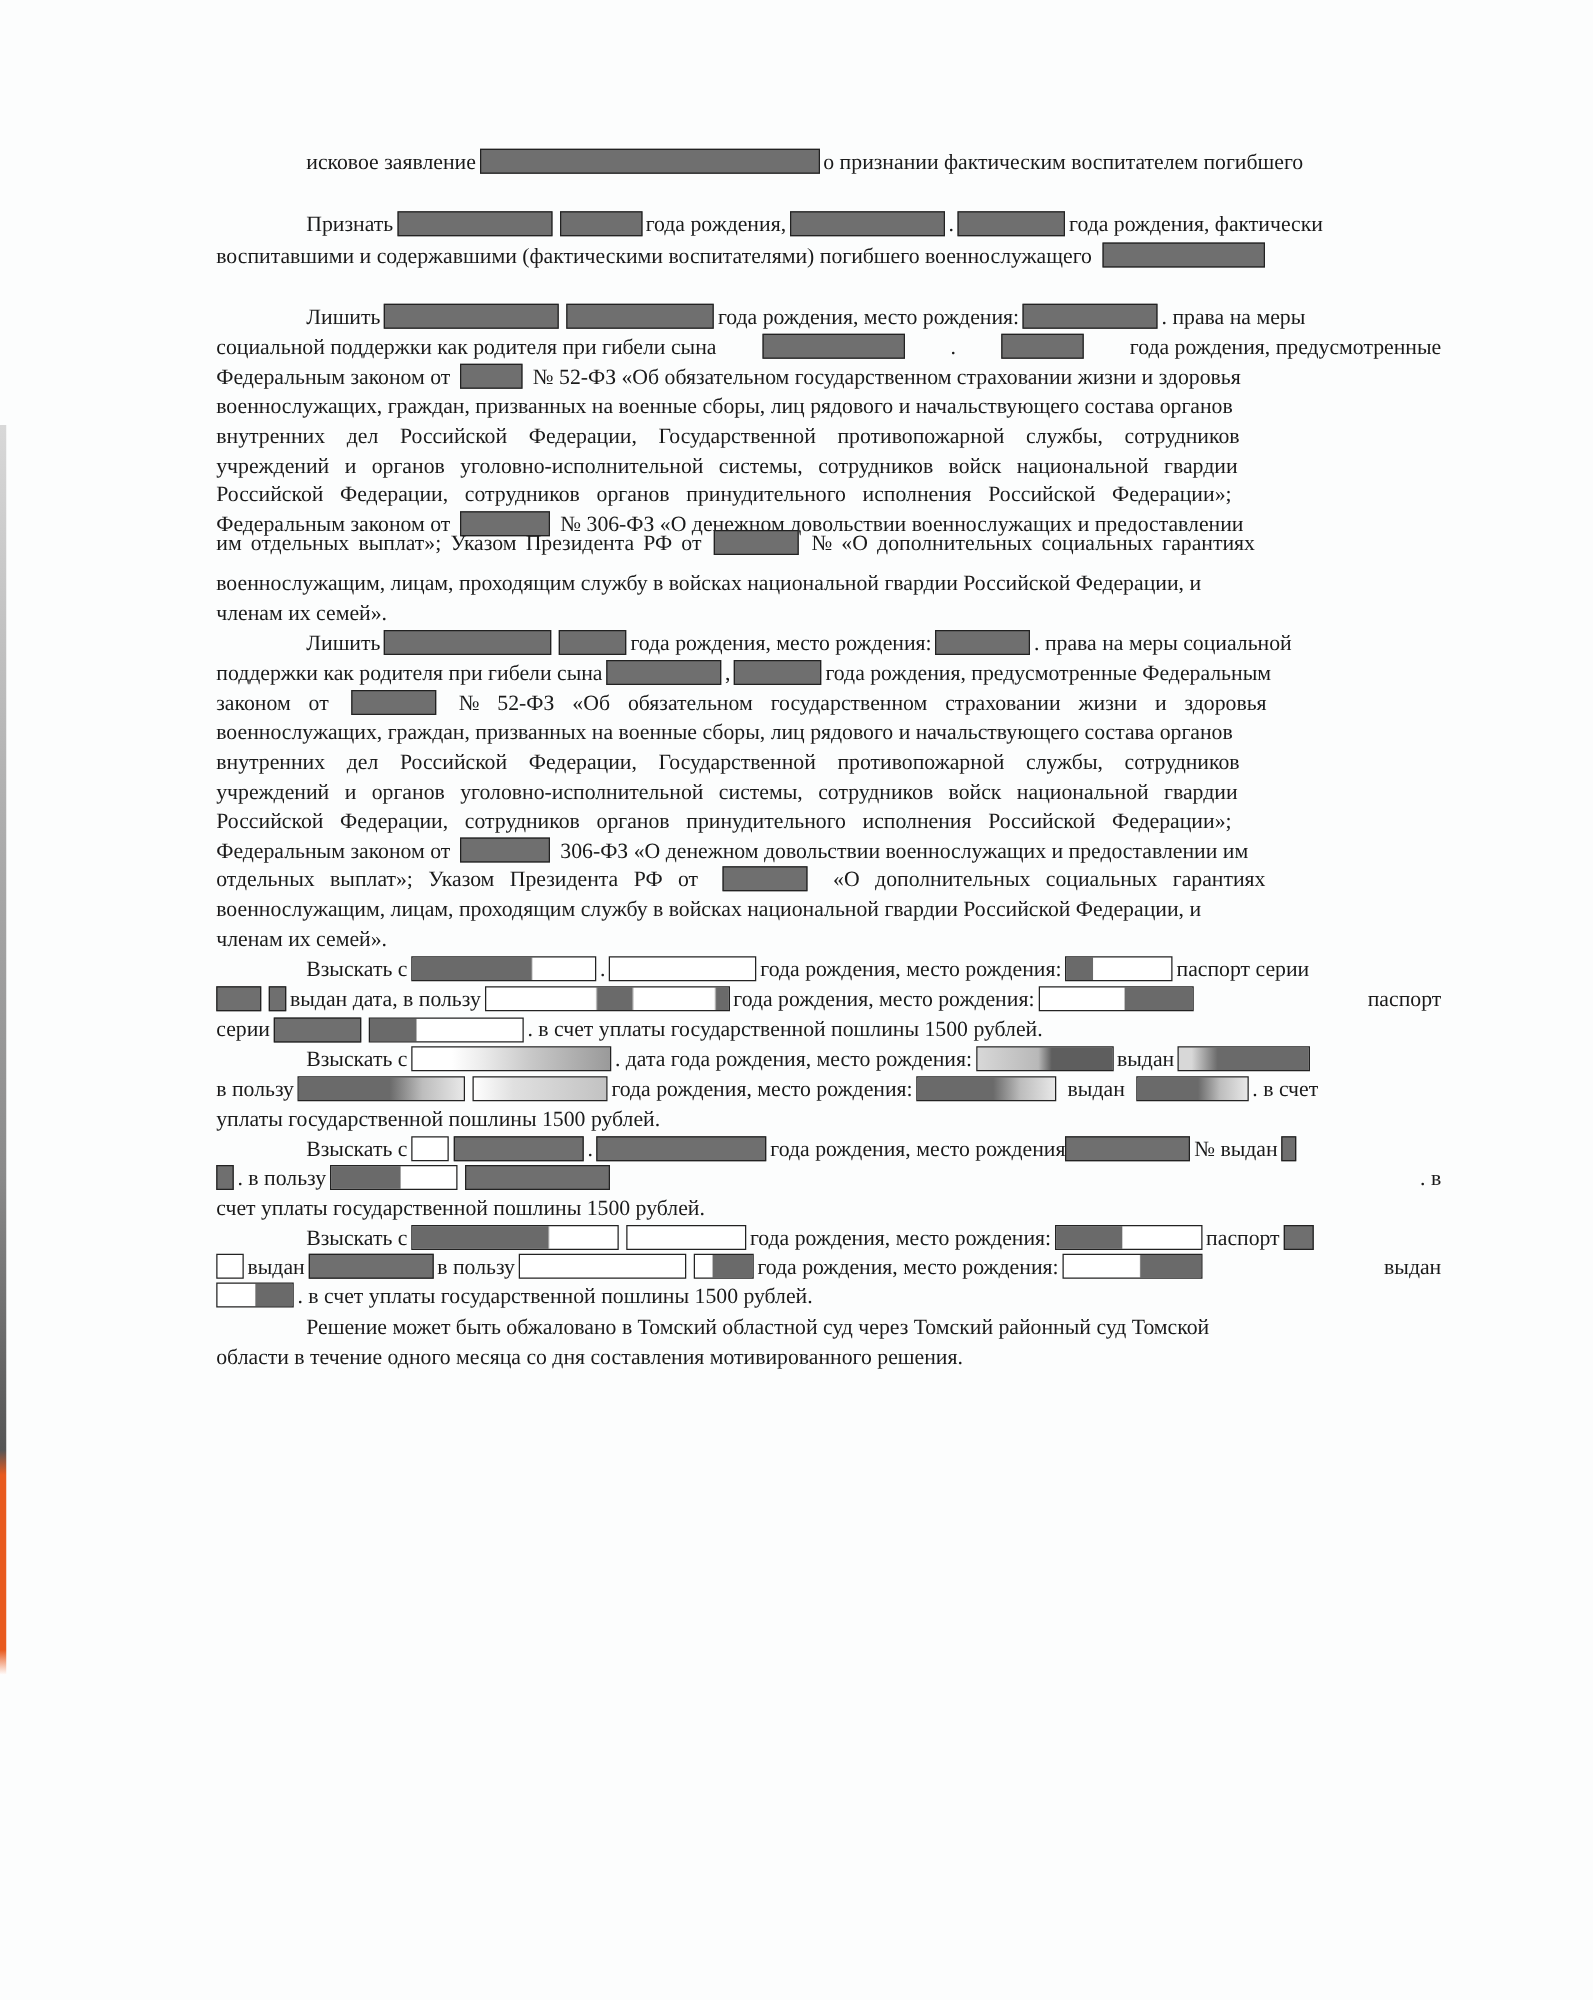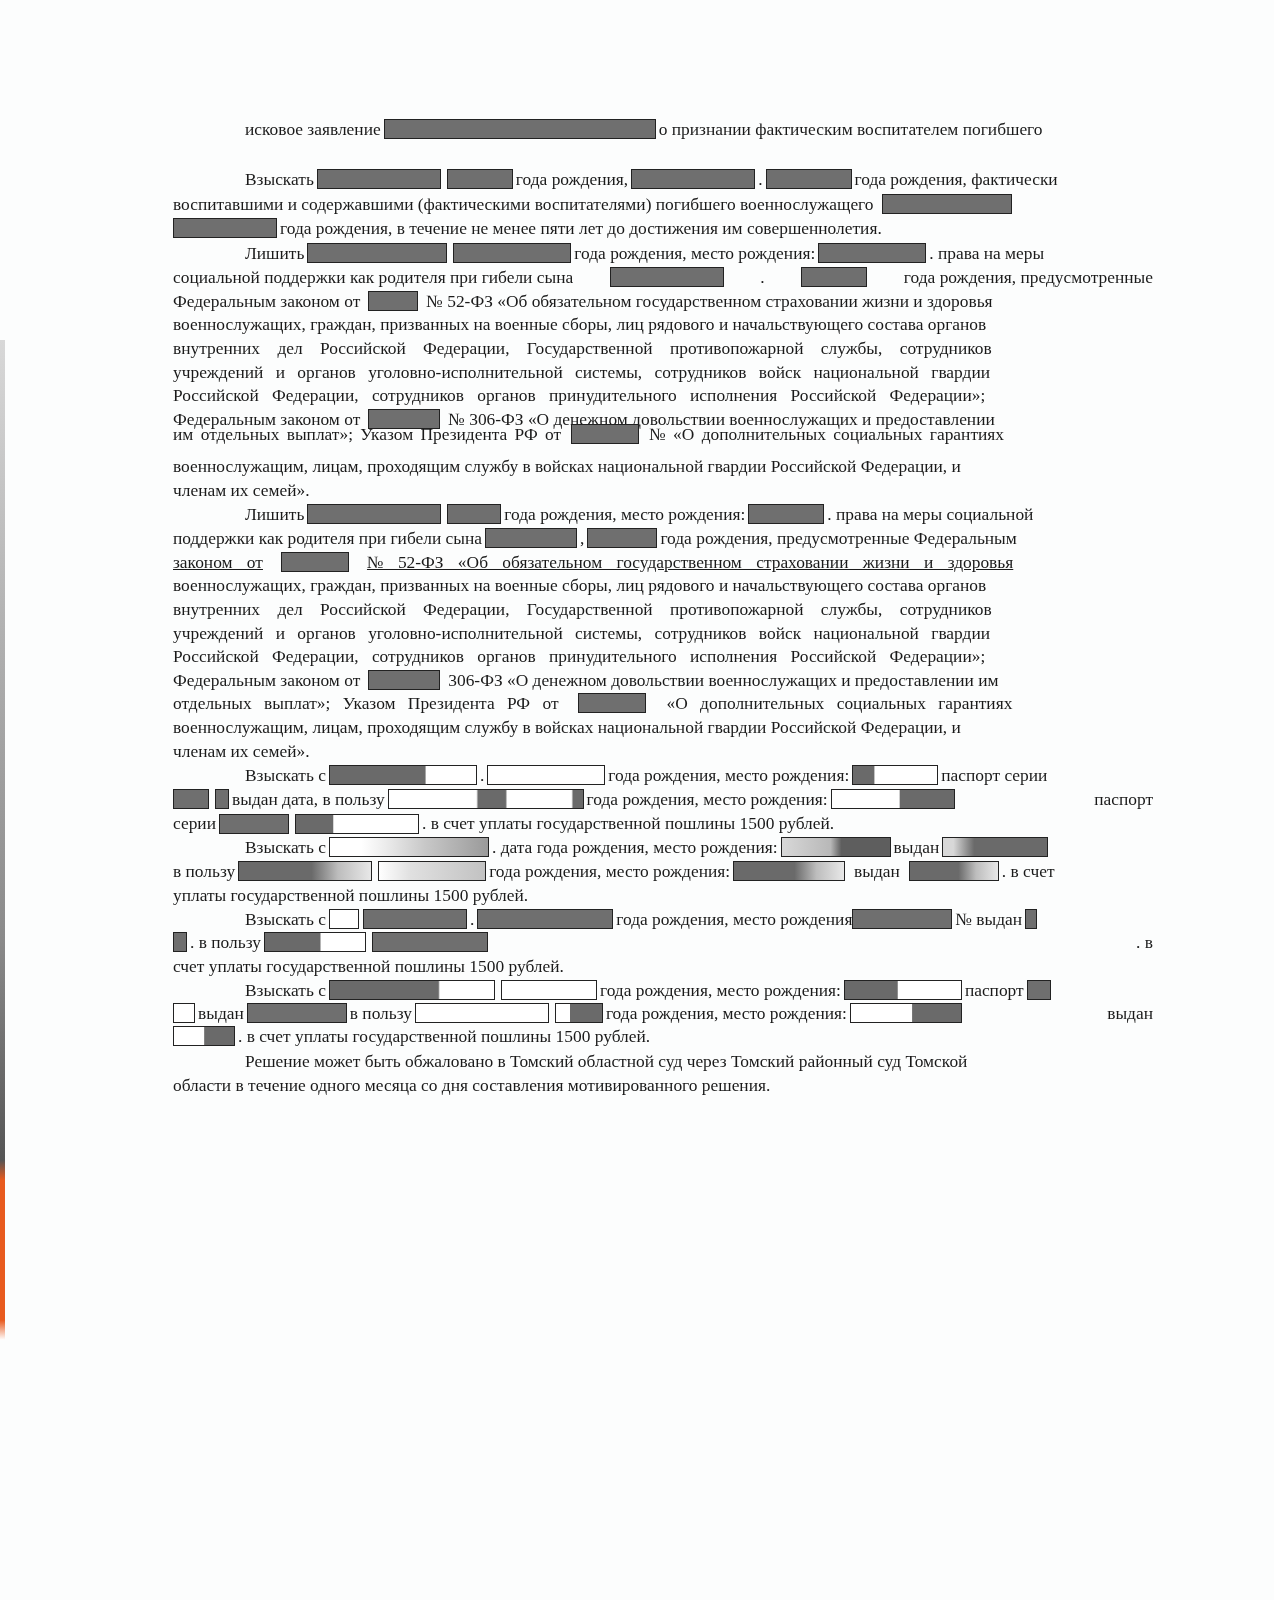--- a/index.html
+++ b/index.html
@@ -30,36 +30,32 @@
 <div class="page">
   <div class="edge-left"></div>
 
   <div class="line indent" style="top:118px; width:910px;">
     <span class="w">исковое заявление</span>
     <span class="r" style="width:272px;"></span>
     <span class="w">о признании фактическим воспитателем погибшего</span>
   </div>
 
   <div class="line indent" style="top:168px;">
-    <span class="w">Взыскать</span>
+    <span class="w">Признать</span>
     <span class="r" style="width:124px;"></span>
     <span class="r" style="width:66px;"></span>
     <span class="w">года рождения,</span>
     <span class="r" style="width:124px;"></span>
     <span class="w">.</span>
     <span class="r" style="width:86px;"></span>
     <span class="w">года рождения, фактически</span>
   </div>
   <div class="line" style="top:193px;">
     <span class="w">воспитавшими и содержавшими (фактическими воспитателями) погибшего военнослужащего</span>
     <span class="r" style="width:130px; margin-left:8px;"></span>
-  </div>
-  <div class="line" style="top:217px;">
-    <span class="r" style="width:104px; margin-left:0;"></span>
-    <span class="w">года рождения, в течение не менее пяти лет до достижения им совершеннолетия.</span>
   </div>
 
   <div class="line indent" style="top:242px;">
     <span class="w">Лишить</span>
     <span class="r" style="width:140px;"></span>
     <span class="r" style="width:118px;"></span>
     <span class="w">года рождения, место рождения:</span>
     <span class="r" style="width:108px;"></span>
     <span class="w">. права на меры</span>
   </div>
@@ -112,21 +108,21 @@
     <span class="r" style="width:76px;"></span>
     <span class="w">. права на меры социальной</span>
   </div>
   <div class="line" style="top:527px;">
     <span class="w">поддержки как родителя при гибели сына</span>
     <span class="r" style="width:92px;"></span>
     <span class="w">,</span>
     <span class="r" style="width:70px;"></span>
     <span class="w">года рождения, предусмотренные Федеральным</span>
   </div>
-  <div class="line" style="top:551px; word-spacing:10px;text-decoration:underline;">
+  <div class="line" style="top:551px; word-spacing:10px;">
     <span class="w">законом от</span>
     <span class="r" style="width:68px; margin:0 18px;"></span>
     <span class="w">№ 52-ФЗ «Об обязательном государственном страховании жизни и здоровья</span>
   </div>
   <div class="line" style="top:574px;">
     <span class="w">военнослужащих, граждан, призванных на военные сборы, лиц рядового и начальствующего состава органов</span>
   </div>
   <div class="line" style="top:598px; word-spacing:13px;">
     <span class="w">внутренних дел Российской Федерации, Государственной противопожарной службы, сотрудников</span>
   </div>

